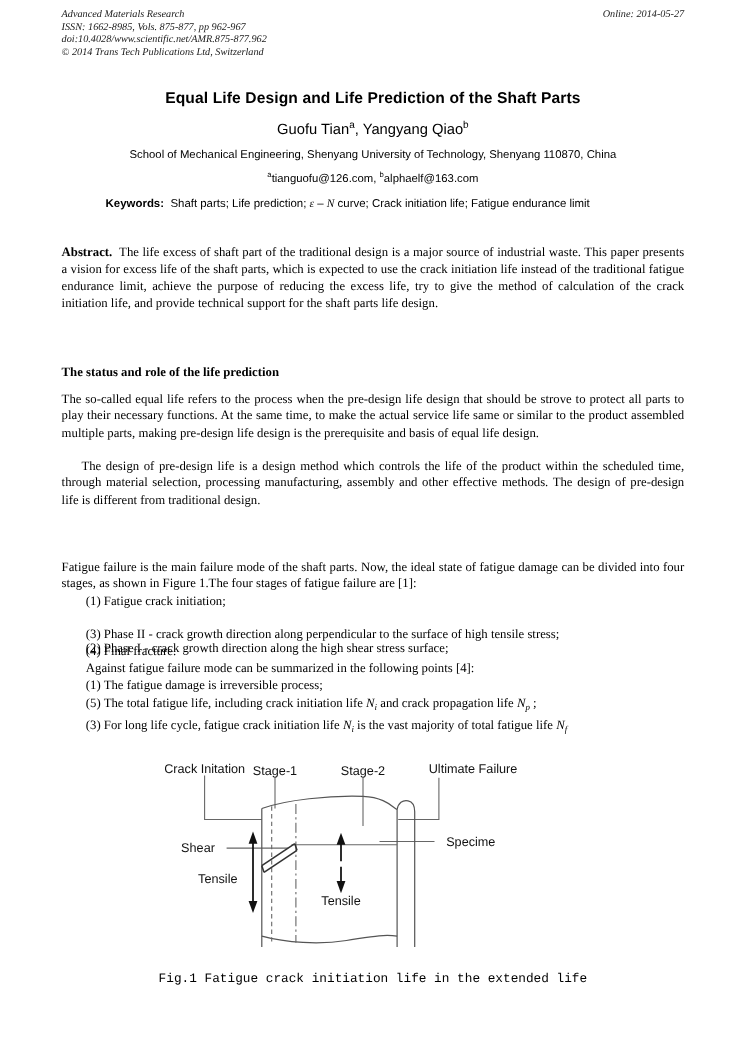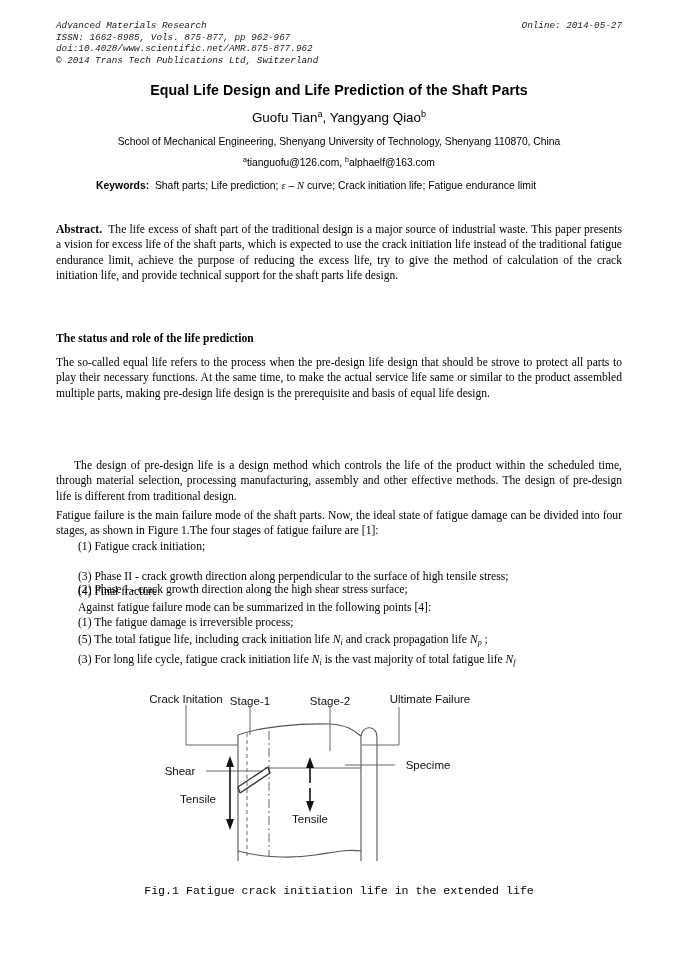--- a/index.html
+++ b/index.html
@@ -20,23 +20,23 @@
     left: 0; top: 0;
     width: 678px;
     height: 959px;
     background: #ffffff;
   }
 
   
   .masthead {
     position: absolute;
     left: 56px;
-    top: 20px;
-    width: 566px;
-    font-family: Liberation Mono, monospace;
+    top: 8px;
+    width: 566px;
+    font-family: Liberation Serif, serif;
     font-style: italic;
     font-size: 9.3px;
     line-height: 11.6px;
     color: #1a1a1a;
   }
   .masthead-row {
     position: relative;
     white-space: nowrap;
   }
   .masthead-online {
@@ -132,21 +132,21 @@
   .para.lead b { font-weight: bold; }
   .heading {
     position: absolute;
     left: 56px;
     width: 566px;
     font-family: "Liberation Serif", serif;
     font-weight: bold;
     font-size: 11.6px;
     color: #000;
   }
-  .indent { text-indent: 18px; margin-top: 42px; }
+  .indent { text-indent: 18px; }
   .listline {
     position: absolute;
     left: 56px;
     width: 566px;
     font-family: "Liberation Serif", serif;
     font-size: 11.6px;
     line-height: 15.3px;
     color: #000;
     white-space: nowrap;
   }

